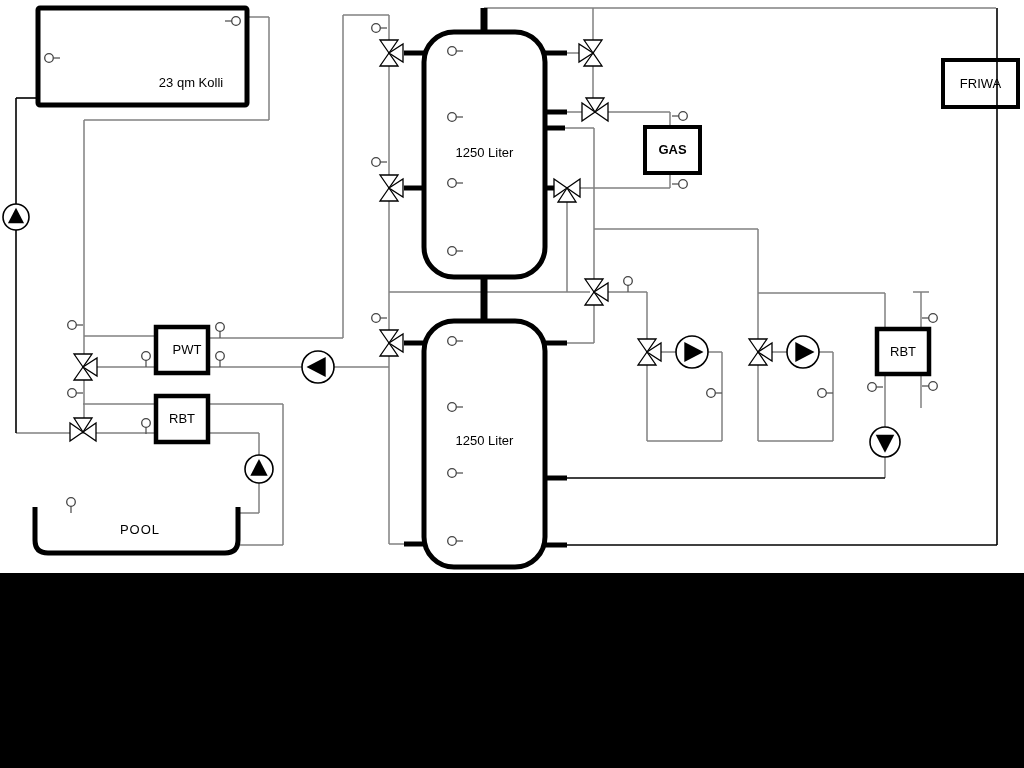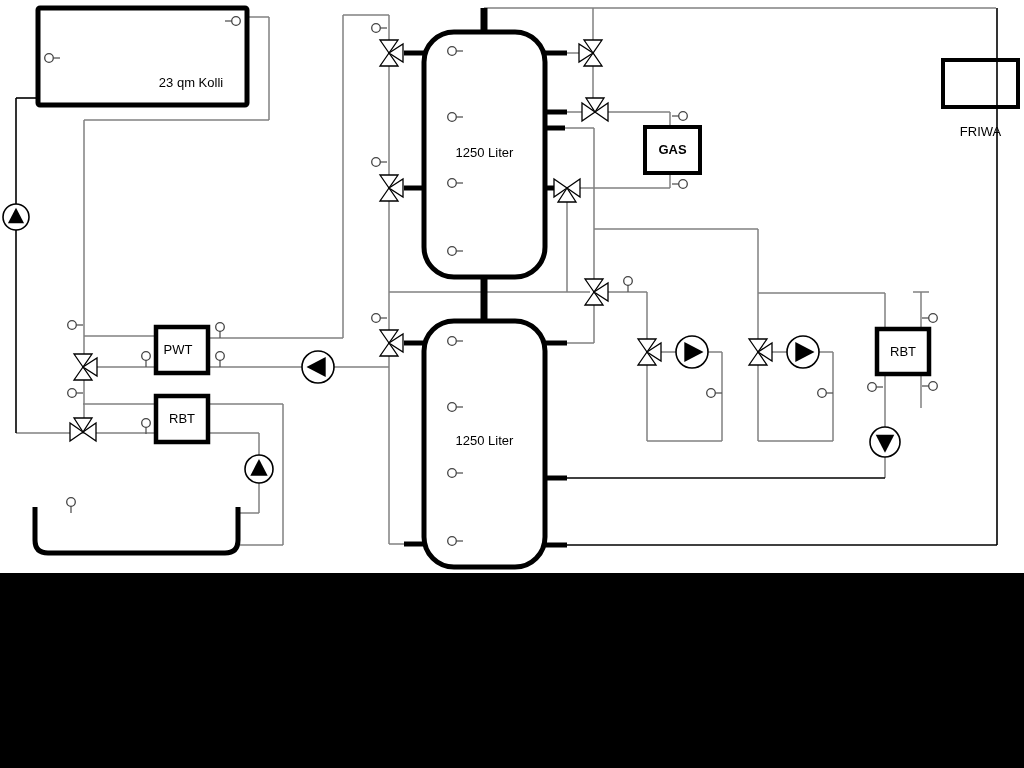--- a/index.html
+++ b/index.html
@@ -191,17 +191,18 @@
       <circle cx="933" cy="318" r="4.3" fill="#ffffff" stroke="#444" stroke-width="1.3"></circle>
       <line x1="922" y1="386" x2="928.7" y2="386" stroke="#555" stroke-width="1.3"></line>
       <circle cx="933" cy="386" r="4.3" fill="#ffffff" stroke="#444" stroke-width="1.3"></circle>
       <rect x="0" y="573" width="1024" height="195" fill="#000000"></rect>
     </svg>
 
   <div class="lbl" style="left:111px;top:74px;width:160px;">23 qm Kolli</div>
   <div class="lbl" style="left:424px;top:144px;width:121px;">1250 Liter</div>
   <div class="lbl" style="left:424px;top:432px;width:121px;">1250 Liter</div>
   <div class="lbl" style="left:645px;top:141px;width:55px;font-weight:bold;">GAS</div>
-  <div class="lbl" style="left:943px;top:75px;width:75px;margin-top:48px;">FRIWA</div>
-  <div class="lbl" style="left:152px;top:341px;width:52px;">PWT</div>
+  <div class="lbl" style="left:943px;top:75px;width:75px;">FRIWA</div>
+  <div class="lbl" style="left:161px;top:341px;width:52px;">PWT</div>
   <div class="lbl" style="left:156px;top:410px;width:52px;">RBT</div>
   <div class="lbl" style="left:877px;top:343px;width:52px;">RBT</div>
+  <div class="lbl" style="left:40px;top:521px;width:200px;letter-spacing:1px;">POOL</div>
 </div>
 
 </body></html>

